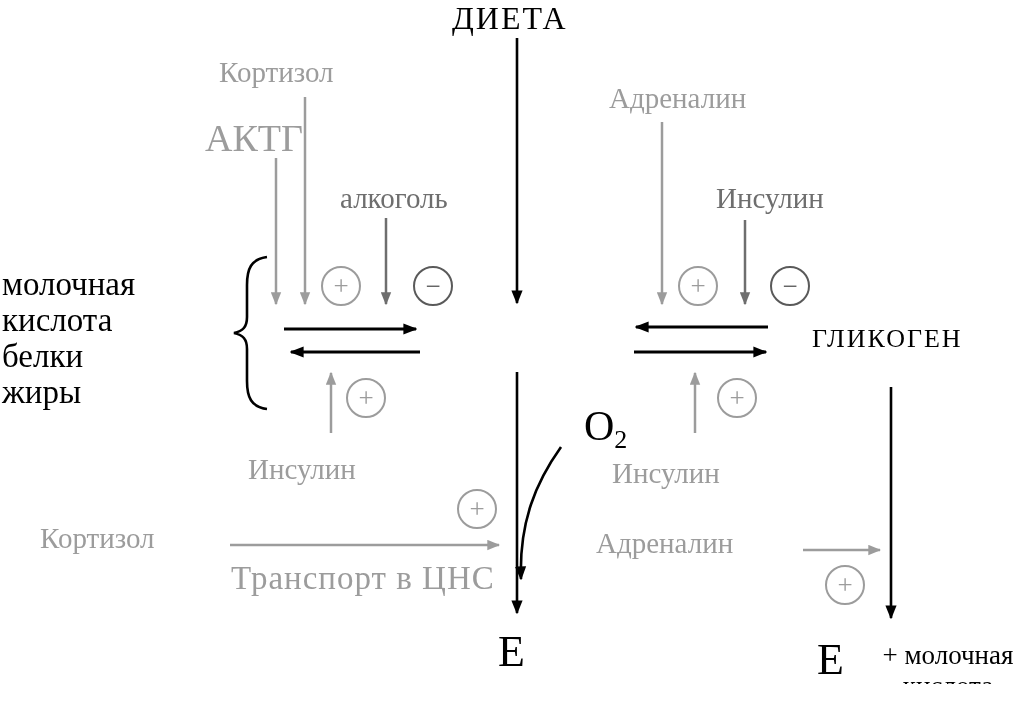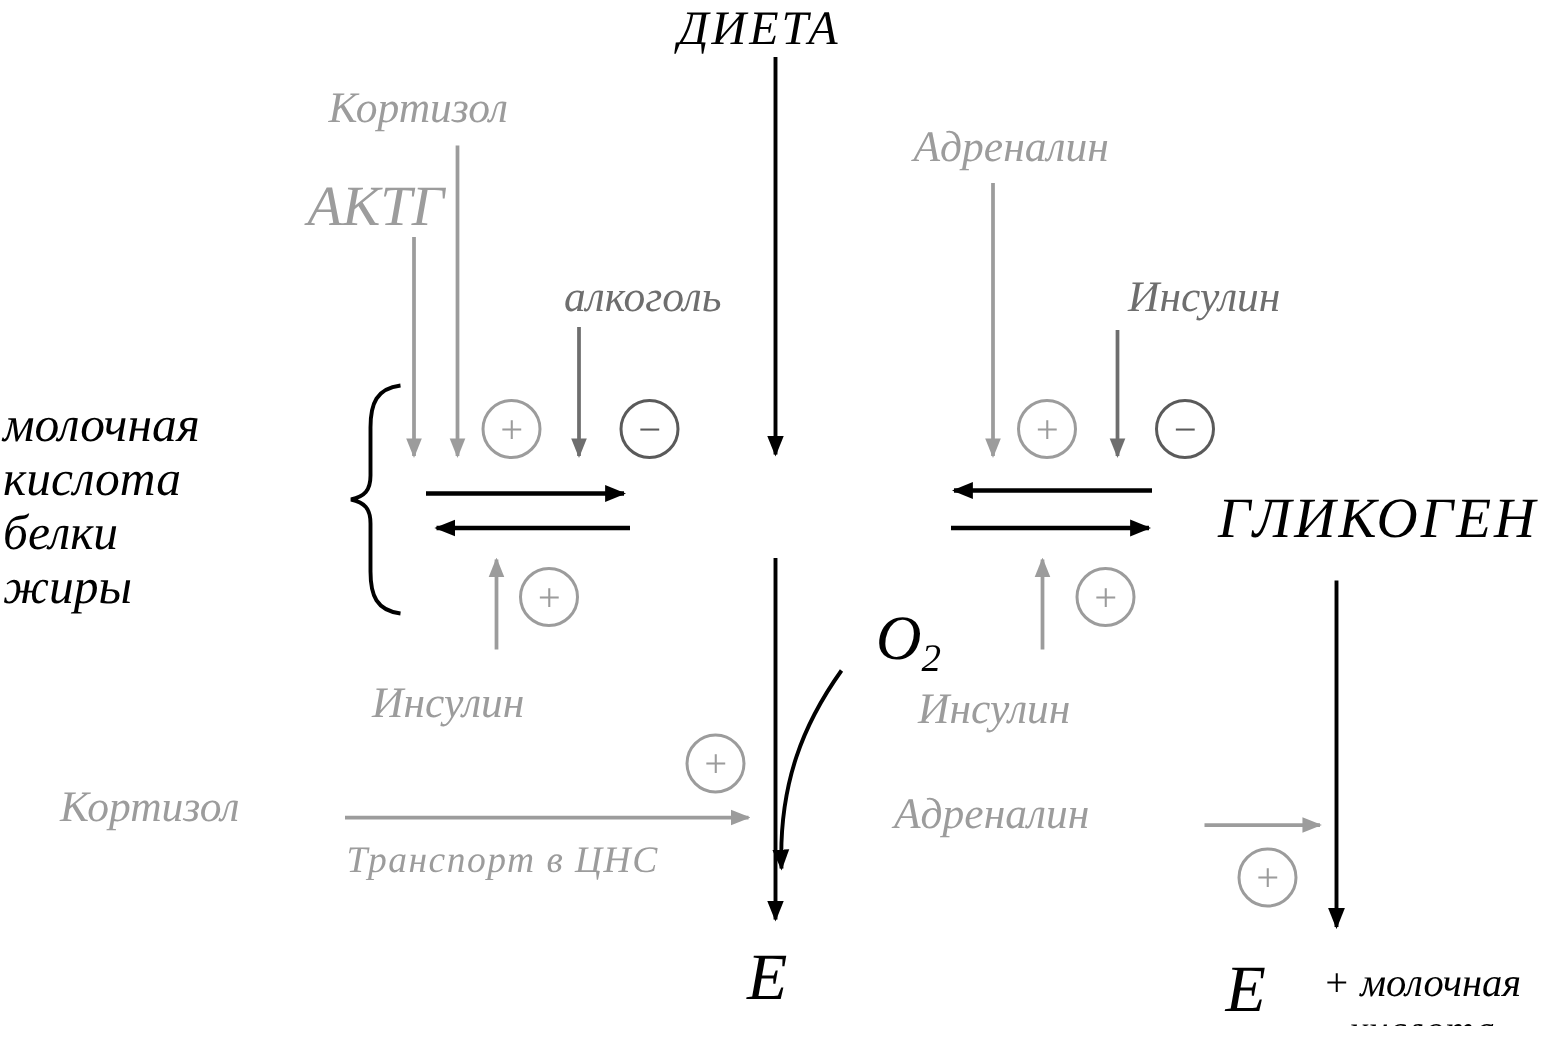--- a/index.html
+++ b/index.html
@@ -1,30 +1,30 @@
 <!DOCTYPE html>
 <html style="--c-black: #000000; --c-gray: #9c9c9c; --c-dgray: #6e6e6e; --c-minus: #5a5a5a;"><head>
 <meta charset="utf-8">
 <title>Diagram</title>
 <style>
   * { margin:0; padding:0; box-sizing:border-box; }
   html, body { background:#ffffff; }
   body { font-family:"Liberation Serif", serif; }
   .canvas {
     position:relative; width:1036px; height:684px;
-    background:#ffffff; overflow:hidden;font-style:italic;
+    background:#ffffff; overflow:hidden;
   }
   svg.arrows { position:absolute; left:0; top:0; width:1036px; height:706px; }
   .lbl {
     position:absolute; white-space:pre-line; line-height:1.18;
     -webkit-user-select:none; user-select:none;
   }
   .black { color:var(--c-black); }
   .gray  { color:var(--c-gray); }
-  .dgray { color:var(--c-dgray);margin-left:36px; }
+  .dgray { color:var(--c-dgray); }
   .caps  { letter-spacing:2px; }
   .circle {
     position:absolute; width:40px; height:40px; border-radius:50%;
     display:flex; align-items:center; justify-content:center;
     font-size:27px; line-height:1; background:#fff0;
   }
   .circle.plus  { border:2px solid var(--c-gray);  color:var(--c-gray); }
   .circle.minus { border:2px solid var(--c-minus); color:var(--c-minus); }
   .o2sub { font-size:26px; vertical-align:-8px; }
   .product-lactic { text-align:center; line-height:1.15; }
@@ -81,27 +81,27 @@
   <div class="lbl dgray" style="left:340px; top:181px; font-size:29px;">алкоголь</div>
 
   <div class="lbl gray" style="left:609px; top:81px;  font-size:29px;">Адреналин</div>
   <div class="lbl dgray" style="left:716px; top:181px; font-size:29px;">Инсулин</div>
 
   <div class="lbl black" style="left:2px; top:266px; font-size:33px; line-height:36px;">молочная
 кислота
 белки
 жиры</div>
 
-  <div class="lbl black caps" style="left:812px; top:324px; font-size:38px;">ГЛИКОГЕН</div>
+  <div class="lbl black caps" style="left:812px; top:324px; font-size:26px;">ГЛИКОГЕН</div>
 
   <div class="lbl gray" style="left:248px; top:452px; font-size:29px;">Инсулин</div>
   <div class="lbl gray" style="left:612px; top:456px; font-size:29px;">Инсулин</div>
 
   <div class="lbl gray" style="left:40px;  top:521px; font-size:29px;">Кортизол</div>
-  <div class="lbl gray" style="left:231px; top:559px; font-size:25px; letter-spacing:1px;">Транспорт в ЦНС</div>
+  <div class="lbl gray" style="left:231px; top:559px; font-size:33px; letter-spacing:1px;">Транспорт в ЦНС</div>
 
   <div class="lbl gray" style="left:596px; top:526px; font-size:29px;">Адреналин</div>
 
   <div class="lbl black" style="left:572px; top:402px; font-size:42px;margin-left:12px;"><span>O</span><span class="o2sub">2</span></div>
 
   <div class="lbl black" style="left:498px; top:626px; font-size:44px;">Е</div>
   <div class="lbl black" style="left:817px; top:634px; font-size:44px;">Е</div>
   <div class="lbl black product-lactic" style="left:860px; top:640px; font-size:27px; width:176px;">+ молочная
 кислота</div>
 

